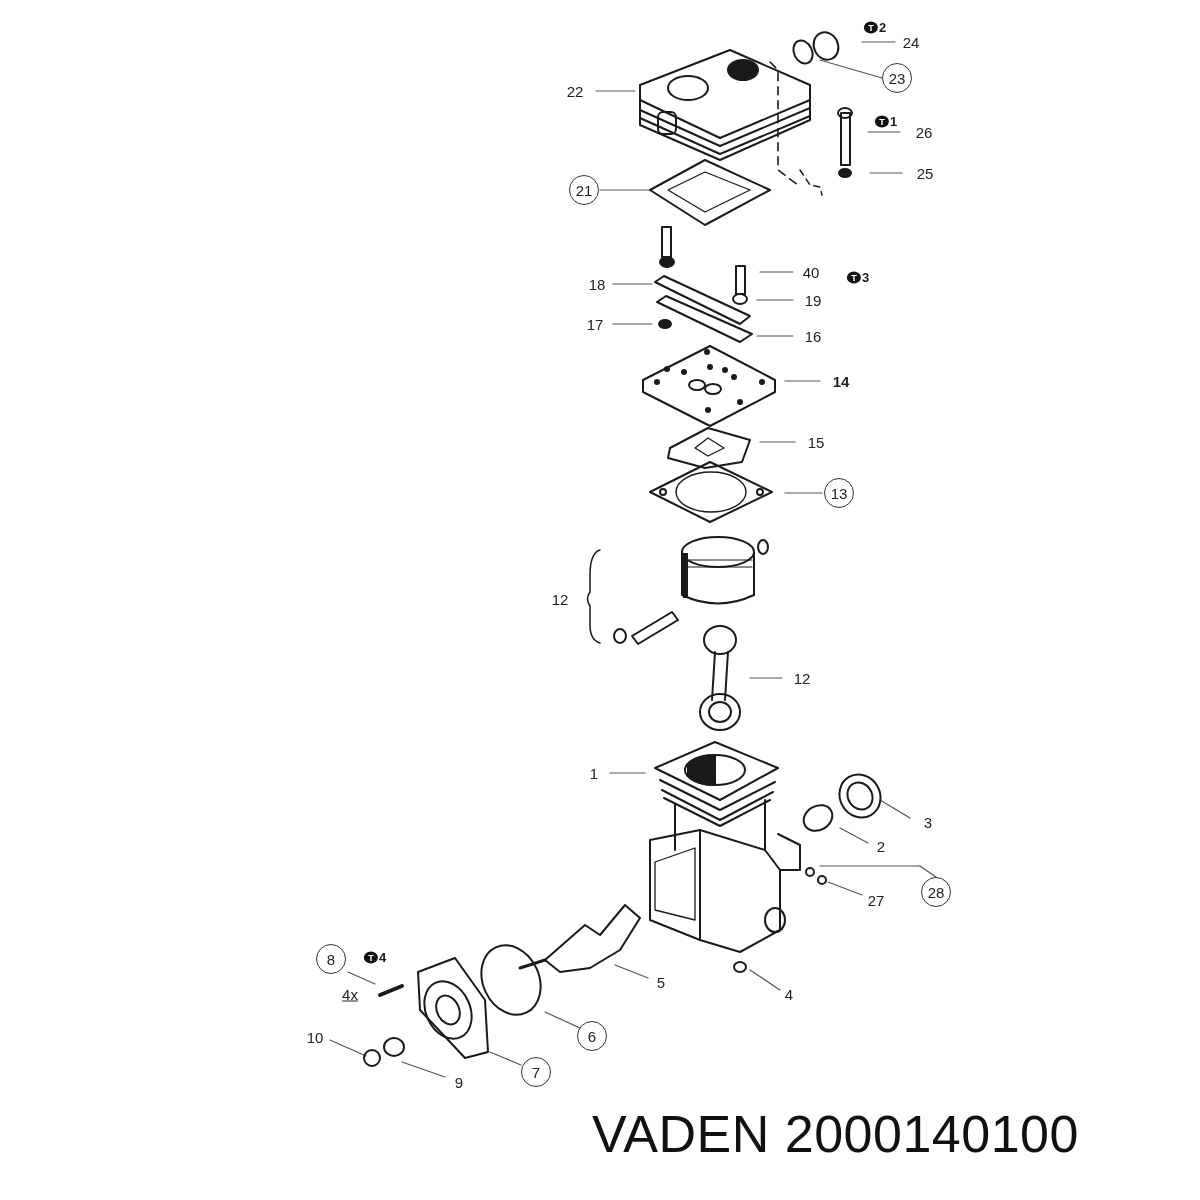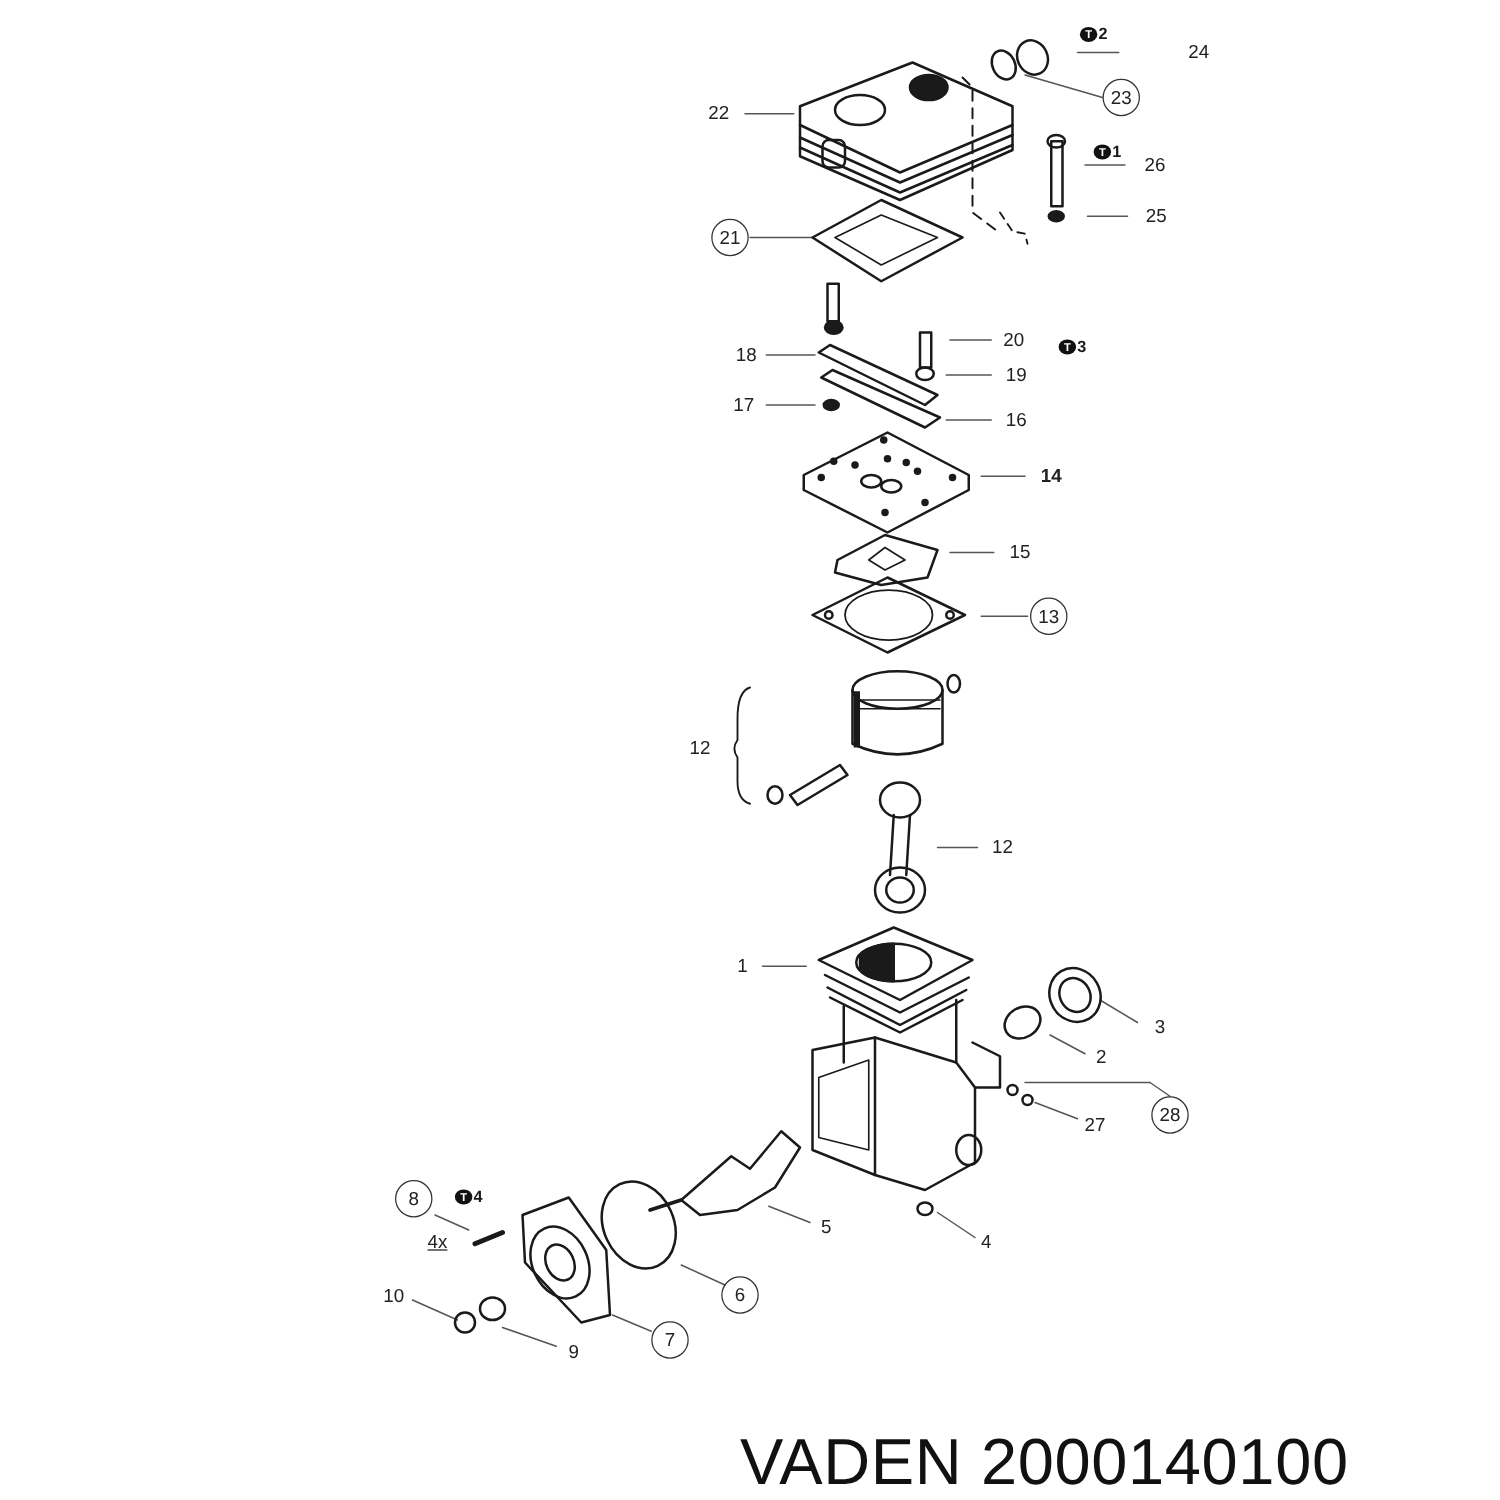--- a/index.html
+++ b/index.html
@@ -5,21 +5,21 @@
   html, body { margin:0; padding:0; background:#ffffff; }
   body { width:1200px; height:1200px; position:relative; overflow:hidden;
          font-family:"Liberation Sans", sans-serif; color:#1a1a1a; }
   #diagram { position:absolute; left:0; top:0; width:1200px; height:1200px; }
   .lbl { position:absolute; font-size:15px; color:#222; line-height:1; white-space:nowrap; transform:translate(-50%,-50%); }
   .lbl.circled { width:30px; height:30px; border:1.6px solid #333; border-radius:50%;
                  display:flex; align-items:center; justify-content:center; box-sizing:border-box; }
   .torque { position:absolute; font-size:13px; font-weight:bold; display:flex; align-items:center; transform:translate(-50%,-50%); }
   .torque .tdot { width:14px; height:12px; border-radius:50%; background:#111; color:#fff;
                   font-size:9px; display:inline-flex; align-items:center; justify-content:center; margin-right:1px; }
-  #caption { position:absolute; left:592px; top:1108px; font-size:52px; letter-spacing:0.5px; color:#111; line-height:1;margin-top:36px; }
+  #caption { position:absolute; left:592px; top:1108px; font-size:52px; letter-spacing:0.5px; color:#111; line-height:1; }
 </style>
 </head>
 <body>
 
 <div id="diagram">
   <svg width="1200" height="1200" viewBox="0 0 1200 1200" fill="none" stroke="#1a1a1a" stroke-width="2" stroke-linejoin="round" stroke-linecap="round">
 
     <g stroke="#555" stroke-width="1.2">
       <line x1="596" y1="91" x2="635" y2="91"></line>
       <line x1="600" y1="190" x2="650" y2="190"></line>
@@ -169,25 +169,25 @@
       <div class="lbl" style="left: 315px; top: 1037px;">10</div>
       <div class="lbl" style="left: 802px; top: 678px;">12</div>
       <div class="lbl" style="left: 560px; top: 599px;">12</div>
       <div class="lbl circled" style="left: 839px; top: 493px; text-align: right;">13</div>
       <div class="lbl" style="left: 841px; top: 381px; font-weight: bold;">14</div>
       <div class="lbl" style="left: 816px; top: 442px;">15</div>
       <div class="lbl" style="left: 813px; top: 336px;">16</div>
       <div class="lbl" style="left: 595px; top: 324px;">17</div>
       <div class="lbl" style="left: 597px; top: 284px;">18</div>
       <div class="lbl" style="left: 813px; top: 300px;">19</div>
-      <div class="lbl" style="left: 811px; top: 272px;">20</div>
+      <div class="lbl" style="left: 811px; top: 272px;">40</div>
       <div class="lbl circled" style="left: 584px; top: 190px;">21</div>
       <div class="lbl" style="left: 575px; top: 91px;">22</div>
       <div class="lbl circled" style="left: 897px; top: 78px;">23</div>
-      <div class="lbl" style="left: 911px; top: 42px; margin-left: 48px;">24</div>
+      <div class="lbl" style="left: 911px; top: 42px;">24</div>
       <div class="lbl" style="left: 925px; top: 173px;">25</div>
       <div class="lbl" style="left: 924px; top: 132px;">26</div>
       <div class="lbl" style="left: 876px; top: 900px;">27</div>
       <div class="lbl circled" style="left: 936px; top: 892px;">28</div>
       <div class="lbl" style="left: 350px; top: 994px; text-decoration: underline;">4x</div>
     </div>
   <div id="torques">
       <div class="torque" style="left: 886px; top: 121px;">
         <span class="tdot">T</span>
         <span>1</span>

